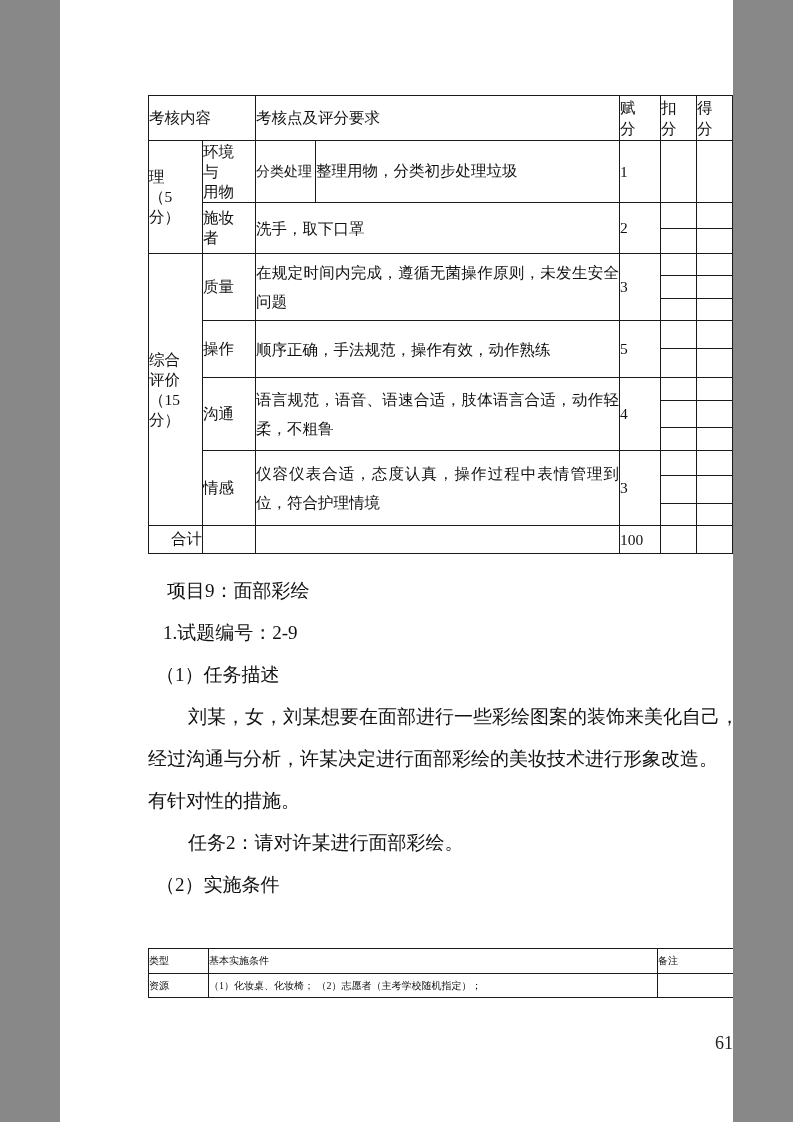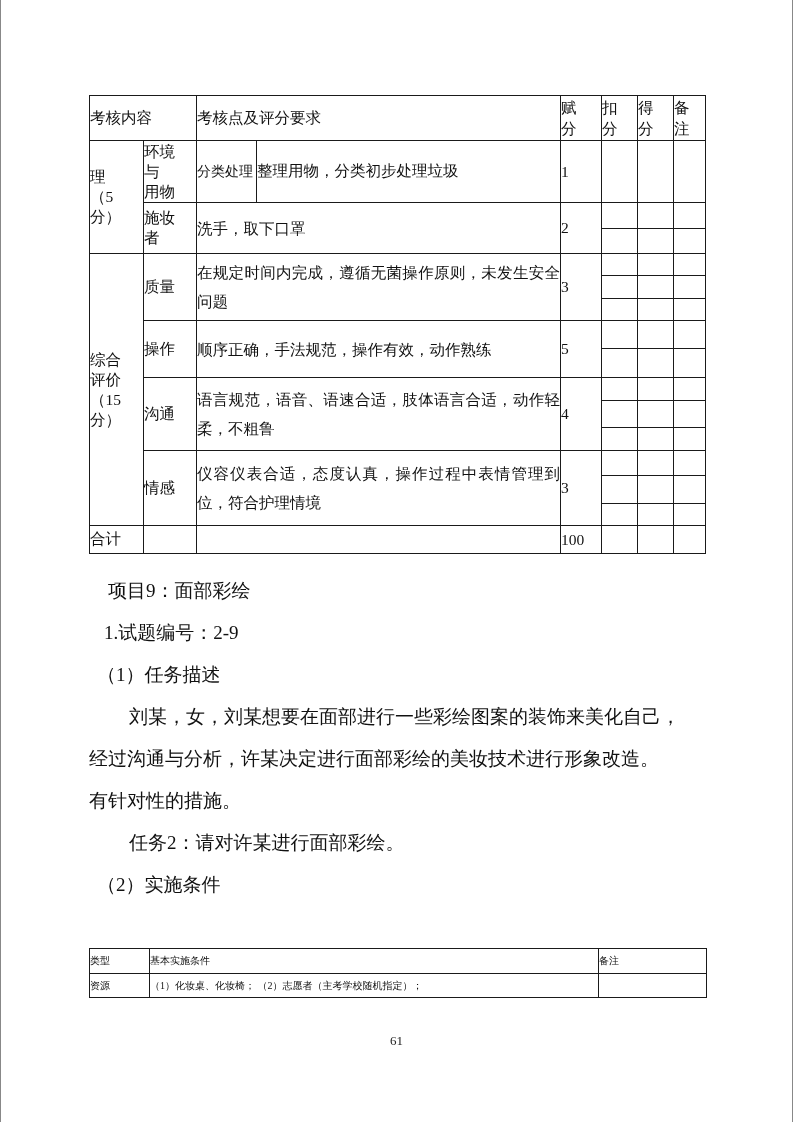--- a/index.html
+++ b/index.html
@@ -1,18 +1,18 @@
 <!DOCTYPE html>
 <html><head>
 <meta charset="utf-8">
 <style>
   html,body{margin:0;padding:0;background:#888;}
   .page{
     position:relative;
-    width:791px;height:1122px;
+    width:673px;height:1122px;
     background:#ffffff;
     margin:0 auto;
     font-family:"Liberation Serif","DejaVu Serif",serif;
     color:#111;
     overflow:hidden;
   }
   
   table{border-collapse:collapse;table-layout:fixed;}
   .tbl1{
     position:absolute;left:88px;top:95px;
@@ -29,21 +29,21 @@
   .c-h1{padding-left:5px;}
   .c-h2{padding-left:11px;}
   .c-sh{padding-left:4px;line-height:21px;white-space:pre-line;}
   .c-grp1{vertical-align:top;padding:1px 2px 0 3px;}
   .c-grp2{padding-left:4px;}
   .c-cat{padding-left:6px;}
   .c-sub{padding:0 1px;font-size:14px;}
   .c-desc1{padding-left:5px;}
   .c-desc{padding:2px 7px 2px 11px;text-align:justify;line-height:29px;}
   .c-score{padding-left:9px;}
-  .c-total{padding-left:5px;}
+  .c-total{padding-left:5px;text-align:right;}
   
   .bodytext{
     position:absolute;left:88px;top:570px;width:627px;
     font-size:19px;line-height:42px;
   }
   .bodytext div{white-space:nowrap;}
   .ind-title{padding-left:19px;}
   .ind-no{padding-left:15px;}
   .ind-sub{padding-left:8px;}
   .ind-para{padding-left:40px;}
@@ -58,21 +58,21 @@
     vertical-align:middle;
     padding:0;overflow:hidden;white-space:nowrap;
   }
   .t2-type{padding-left:6px;}
   .t2-cond-h{padding-left:11px;}
   .t2-cond{padding-left:15px;}
   .t2-note{padding-left:6px;margin-left:36px;}
   
   .pagenum{
     position:absolute;left:0;right:0;top:1033px;
-    text-align:center;font-size:13px;color:#222;
+    text-align:right;font-size:18px;color:#222;
   }
 </style>
 </head>
 <body>
 
 <div class="page">
 
   <table class="tbl1">
     <colgroup>
       <col style="width:54px">

